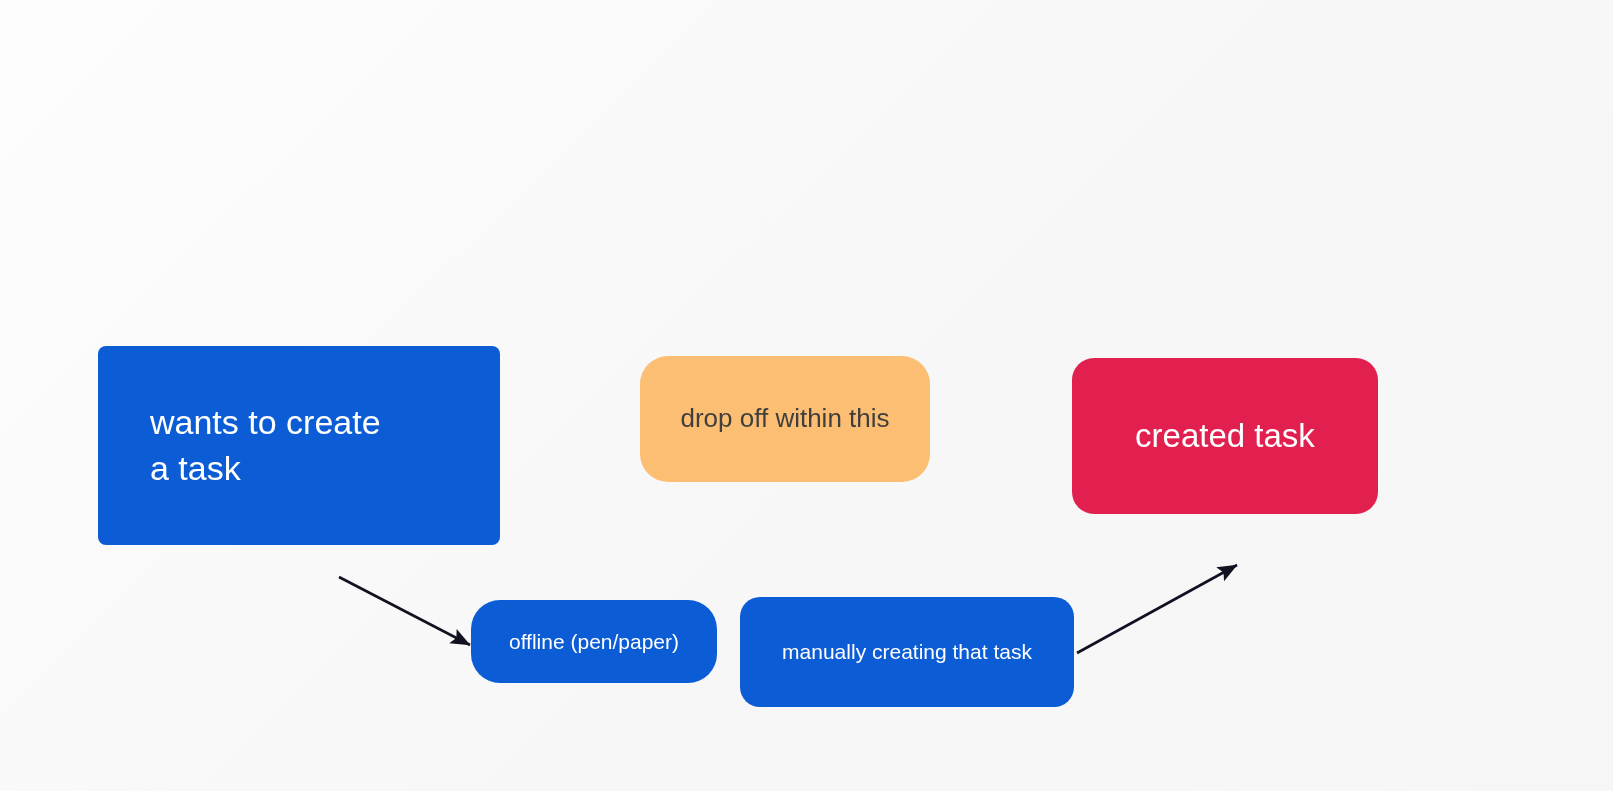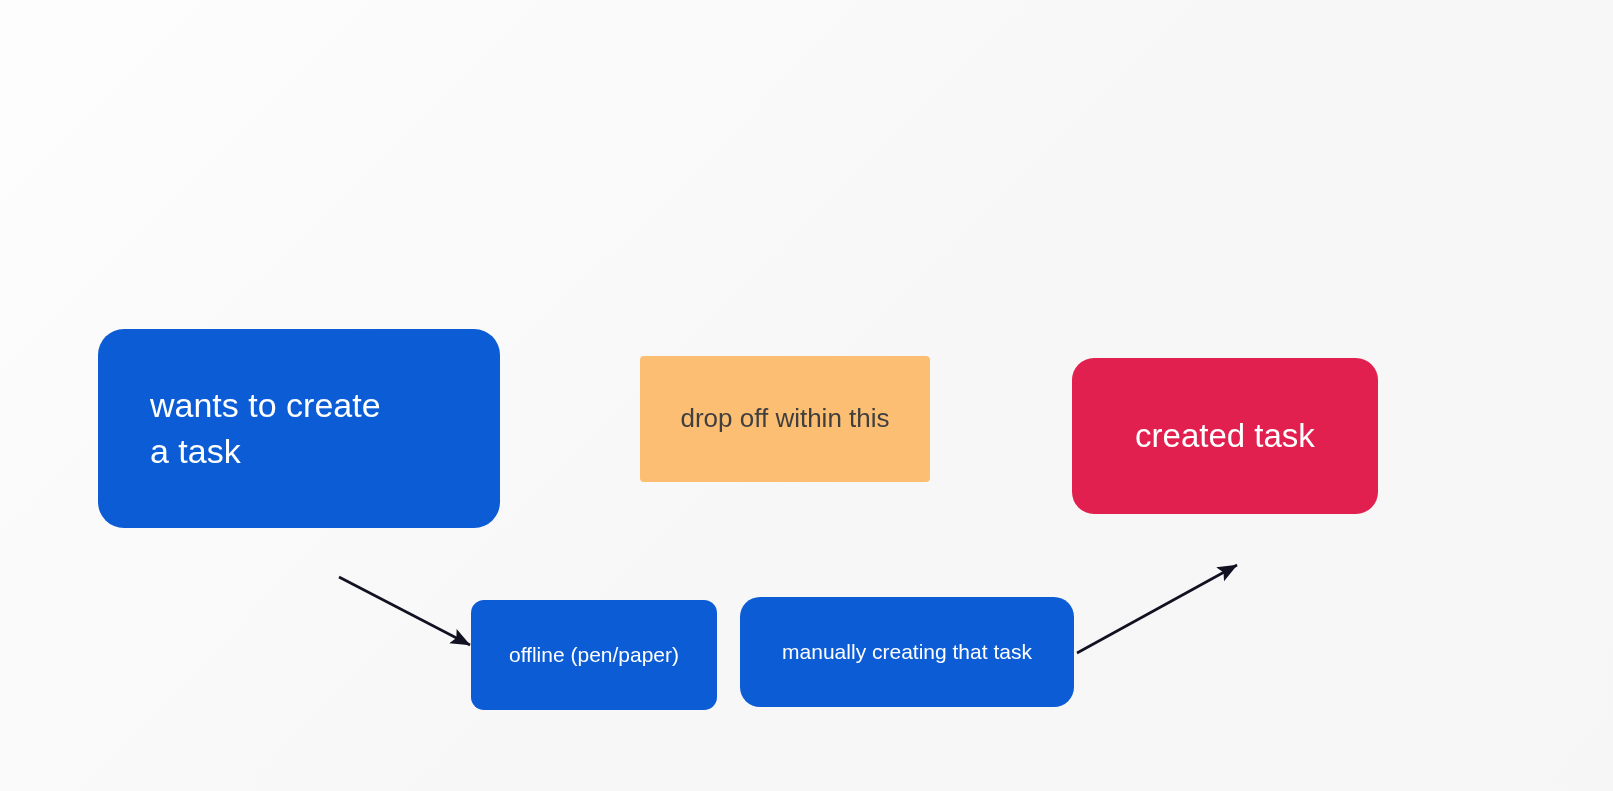--- a/index.html
+++ b/index.html
@@ -47,43 +47,43 @@
     border-radius: 22px;
   }
   .node .node-label {
     display: block;
     width: 100%;
   }
 
   
   #node-wants {
     left: 98px;
-    top: 329px;
+    top: 346px;
     width: 402px;
     height: 199px;
     background: #0b5cd5;
-    border-radius: 26px;
+    border-radius: 8px;
     padding: 0 0 0 52px;
   }
   #node-wants .node-label {
     color: #ffffff;
     font-size: 34px;
     line-height: 1.34;
     text-align: left;
     white-space: pre-line;
   }
 
   
   #node-dropoff {
     left: 640px;
     top: 356px;
     width: 290px;
     height: 126px;
     background: #fbbe72;
-    border-radius: 4px;
+    border-radius: 28px;
     padding: 0 16px;
   }
   #node-dropoff .node-label {
     color: #3f3f3f;
     font-size: 26px;
     line-height: 1.3;
     text-align: center;
   }
 
   
@@ -101,23 +101,23 @@
     font-size: 33px;
     line-height: 1.3;
     text-align: center;
   }
 
   
   #node-offline {
     left: 471px;
     top: 600px;
     width: 246px;
-    height: 110px;
+    height: 83px;
     background: #0b5cd5;
-    border-radius: 13px;
+    border-radius: 29px;
     padding: 0 12px;
   }
   #node-offline .node-label {
     color: #ffffff;
     font-size: 21px;
     line-height: 1.3;
     text-align: center;
   }
 
   

